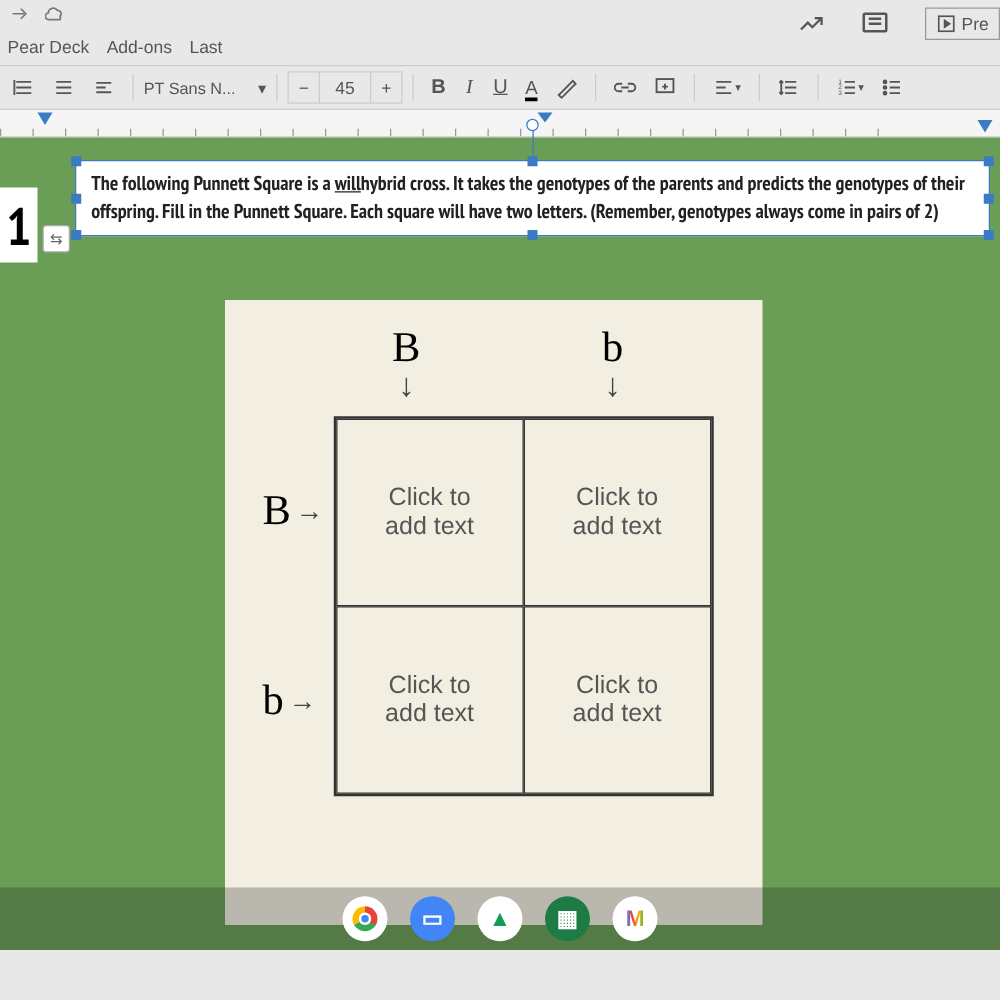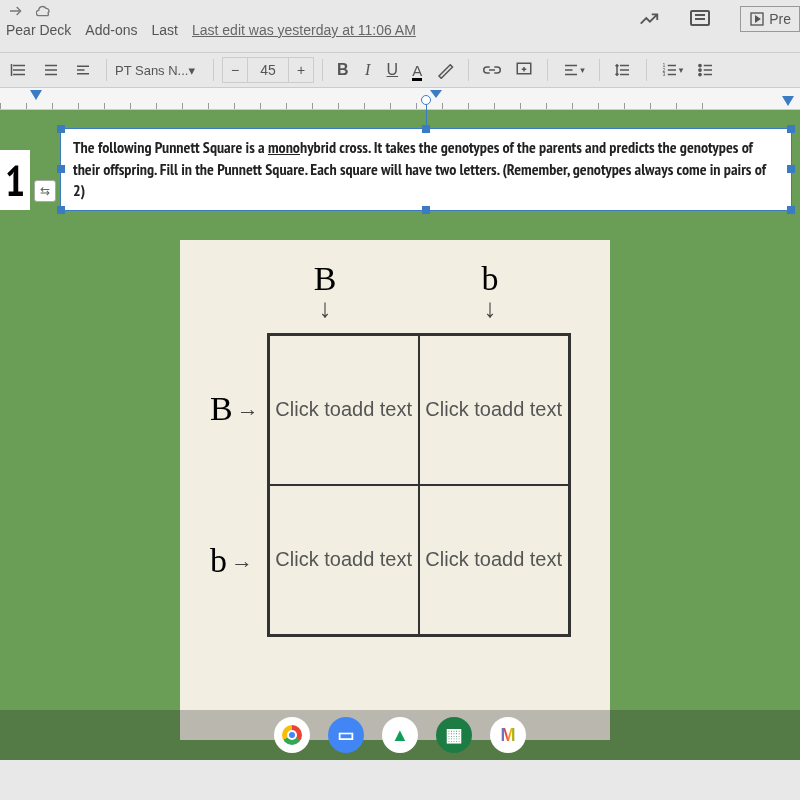--- a/index.html
+++ b/index.html
@@ -15,21 +15,21 @@
   height: 22px;
   display: flex;
   gap: 12px;
   padding: 2px 8px;
   align-items: center;
 }
 .top-icons svg { width: 16px; height: 16px; }
 .menubar {
   height: 30px;
   display: flex;
-  align-items: flex-start;
+  align-items: center;
   padding: 0 6px;
   gap: 14px;
   font-size: 14px;
   color: #555;
 }
 .menubar .edit-note { text-decoration: underline; color: #666; }
 .menubar-right {
   position: absolute;
   right: 0;
   top: 6px;
@@ -50,21 +50,21 @@
   border-bottom: 1px solid #ccc;
   display: flex;
   align-items: center;
   padding: 0 4px;
   gap: 2px;
   font-size: 14px;
   color: #555;
 }
 .tb-sep { width:1px; height:22px; background:#ccc; margin:0 6px; }
 .tb-btn { padding: 3px 6px; display:flex; align-items:center; justify-content:center; min-width:22px; height:26px; }
-.font-sel { display:flex; align-items:center; gap:0; font-size:13px; min-width:90px; }
+.font-sel { display:flex; align-items:center; gap:18px; font-size:13px; min-width:90px; }
 .size-group { display:flex; align-items:center; }
 .size-group .tb-btn { border:1px solid #ccc; width:26px; justify-content:center; }
 .size-val { border-top:1px solid #ccc; border-bottom:1px solid #ccc; width:40px; text-align:center; height:26px; line-height:24px; }
 .bold { font-weight:bold; font-size:16px; }
 .italic { font-style:italic; font-family:serif; font-size:16px; }
 .underline { text-decoration:underline; font-size:16px; }
 .a-color { position:relative; font-size:15px; }
 .a-color::after { content:""; position:absolute; left:0; right:0; bottom:-2px; height:3px; background:#000; }
 .ruler {
   height: 22px;
@@ -156,21 +156,21 @@
 .row-heads > div { display:flex; align-items:center; gap:4px; height:150px; }
 .right-arrow { font-size:22px; color:#444; }
 .p-grid {
   border:2px solid #333;
   display:grid;
   grid-template-columns: 150px 150px;
   grid-template-rows: 150px 150px;
 }
 .p-cell {
   border:1px solid #333;
-  display:flex; flex-direction:row;
+  display:flex; flex-direction:column;
   align-items:center; justify-content:center;
   font-size:20px; color:#555;
   font-family: Arial, sans-serif;
 }
 .taskbar {
   position:absolute; bottom:0; left:0; right:0;
   height:50px;
   background: rgba(20,20,20,0.25);
   display:flex; align-items:center; justify-content:center;
   gap:18px;
@@ -197,21 +197,20 @@
     </svg>
   <svg viewBox="0 0 24 24" fill="none" stroke="#777" stroke-width="2">
       <path d="M18 15a4 4 0 0 0-3-7 6 6 0 0 0-11 3 4 4 0 0 0 1 8h13a4 4 0 0 0 0-4z"></path>
     </svg>
 </div>
 
 <div class="menubar">
   <span>Pear Deck</span>
   <span>Add-ons</span>
   <span>Last</span>
-  <span class="edit-note">Last edit was yesterday at 11:06 AM</span>
 </div>
 
 <div class="menubar-right">
   <div>
       <svg width="22" height="22" viewBox="0 0 24 24" fill="none" stroke="#555" stroke-width="2">
         <path d="M3 17l6-6 4 4 8-8M15 7h6v6"></path>
       </svg>
     </div>
   <div>
       <svg width="24" height="24" viewBox="0 0 24 24" fill="none" stroke="#555" stroke-width="2">
@@ -357,21 +356,21 @@
     <div class="rot-line"></div>
     <div class="rot-handle"></div>
     <div class="handle h-tl"></div>
     <div class="handle h-tm"></div>
     <div class="handle h-tr"></div>
     <div class="handle h-ml"></div>
     <div class="handle h-mr"></div>
     <div class="handle h-bl"></div>
     <div class="handle h-bm"></div>
     <div class="handle h-br"></div>
-    <span>The following Punnett Square is a <u>mono</u>hybrid cross. It takes the genotypes of the parents and predicts the genotypes of their offspring. Fill in the Punnett Square. Each square will have two letters. (Remember, genotypes always come in pairs of 2)</span>
+    <span>The following Punnett Square is a <u>will</u>hybrid cross. It takes the genotypes of the parents and predicts the genotypes of their offspring. Fill in the Punnett Square. Each square will have two letters. (Remember, genotypes always come in pairs of 2)</span>
   </div>
 
   <div class="punnett-box">
     <div class="col-heads">
       <div>
         <div class="allele">B</div>
         <div class="down-arrow">↓</div>
       </div>
       <div>
         <div class="allele">b</div>

